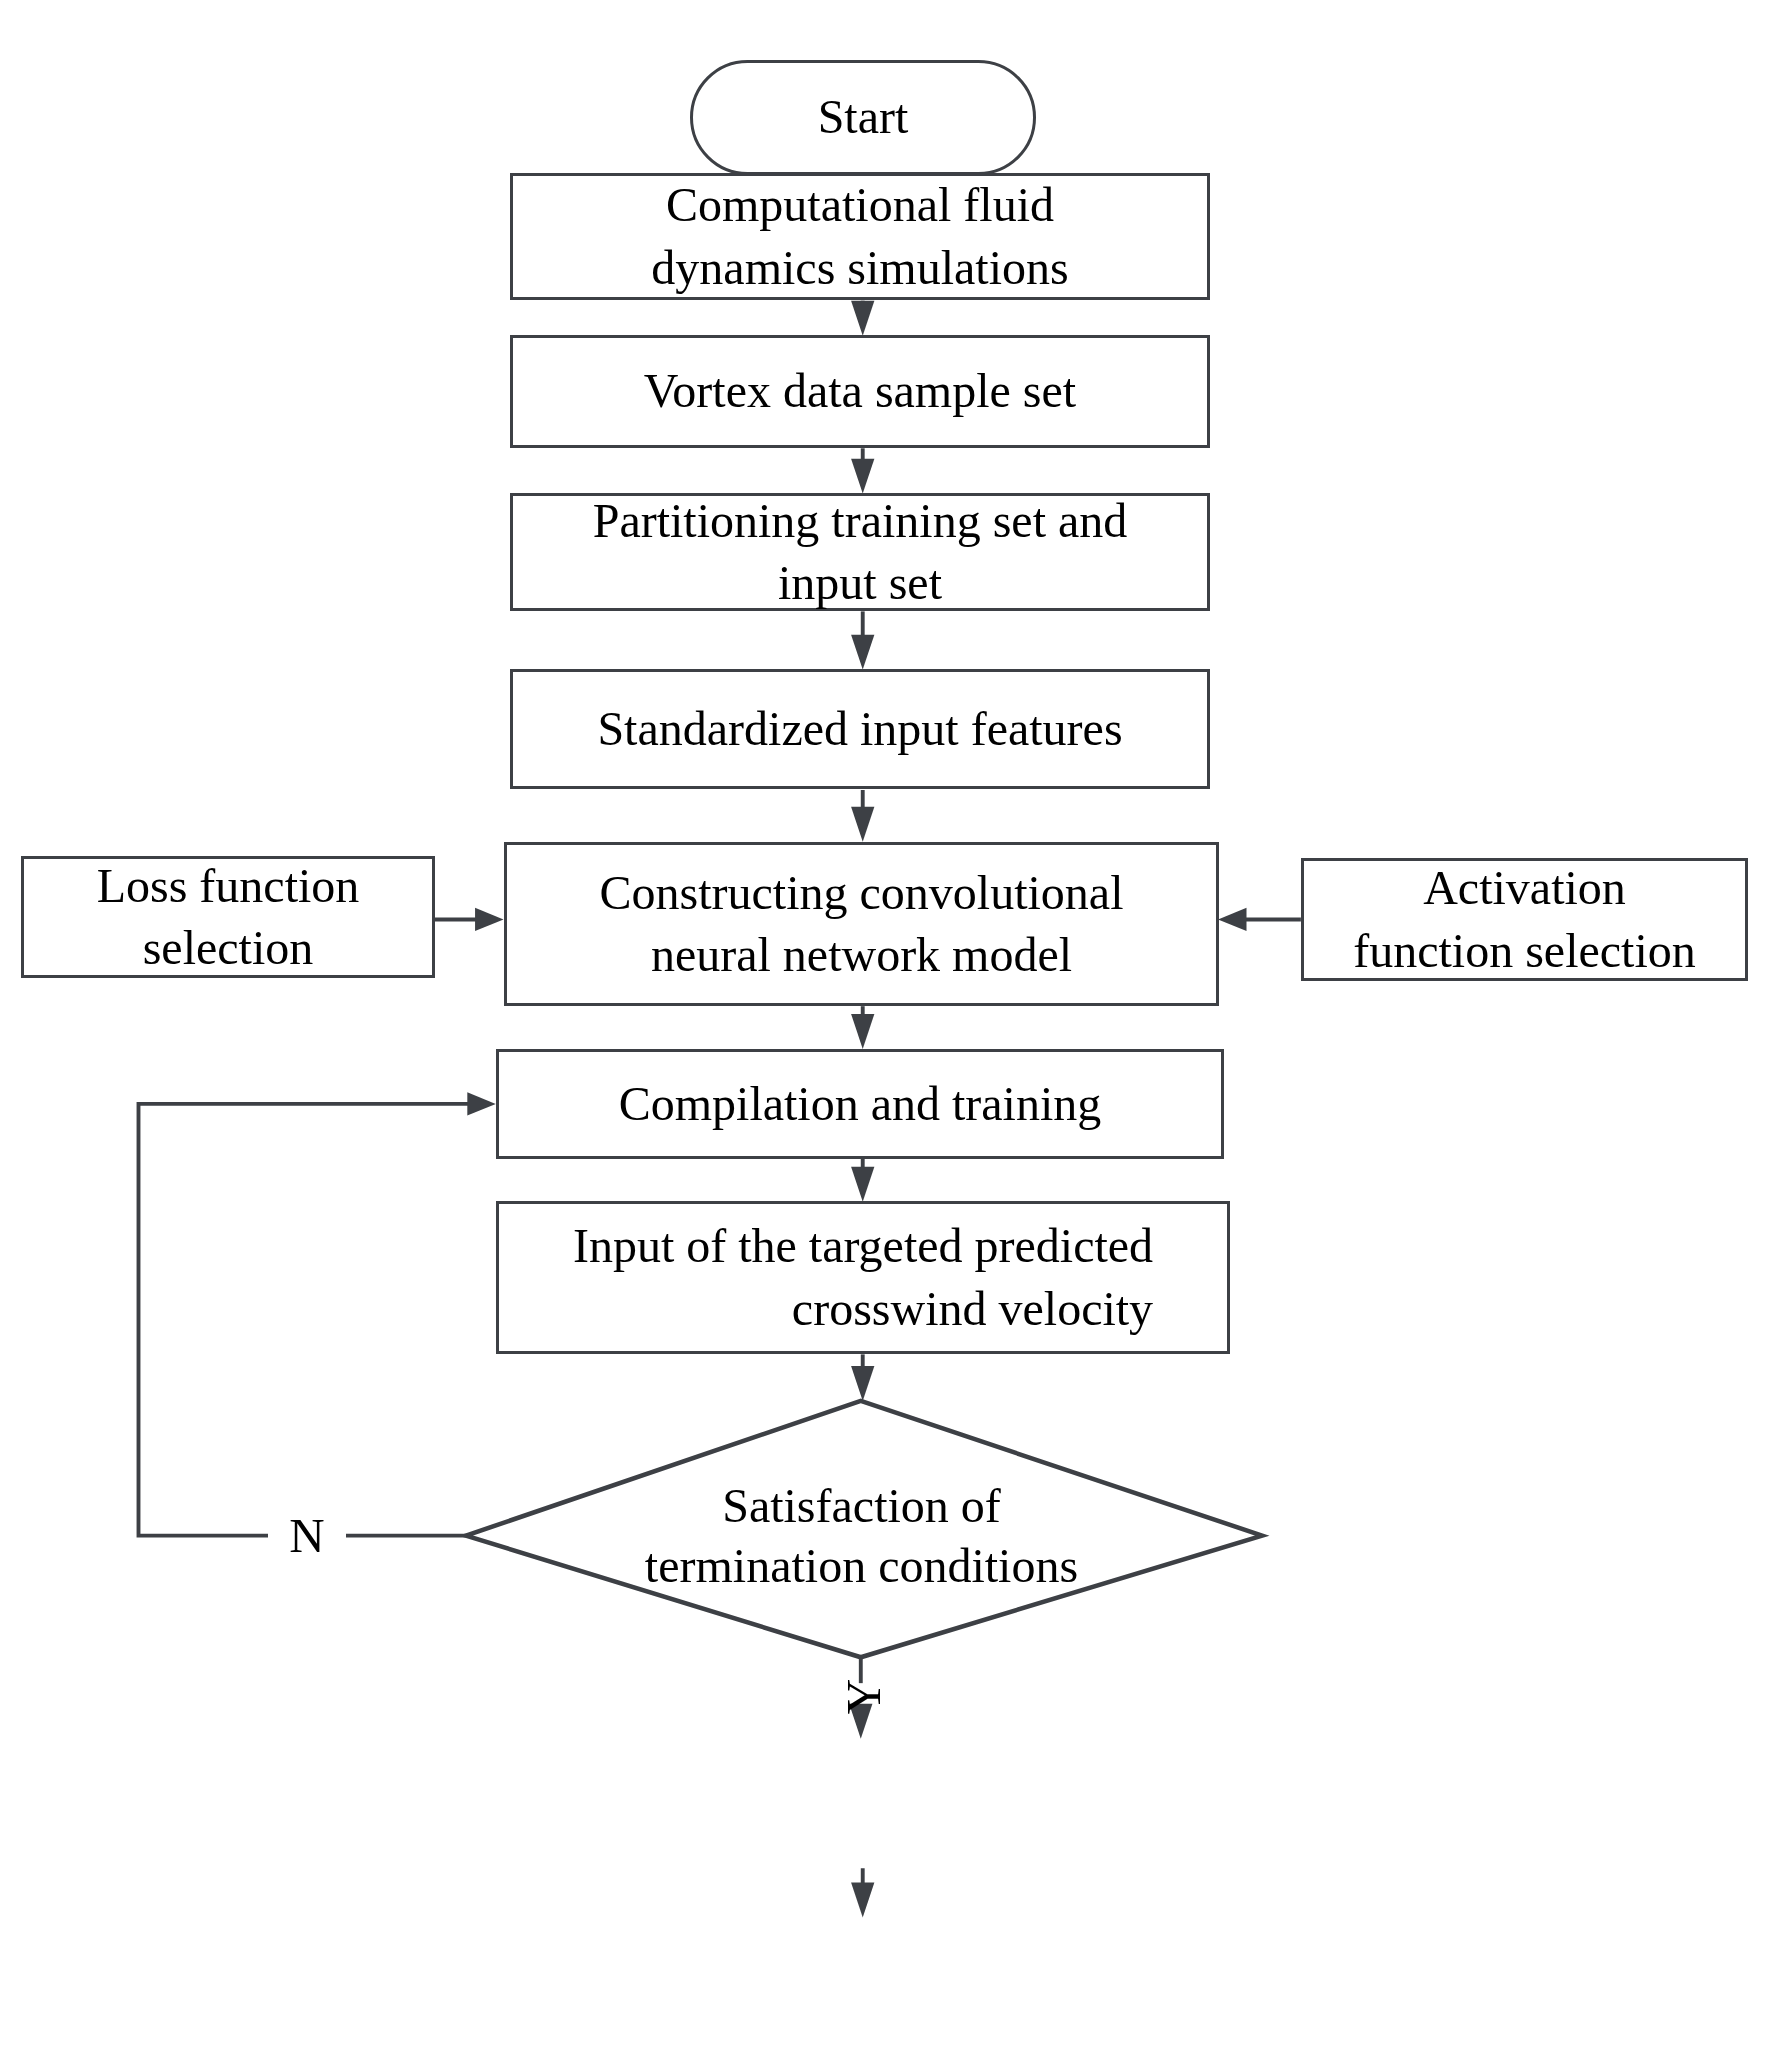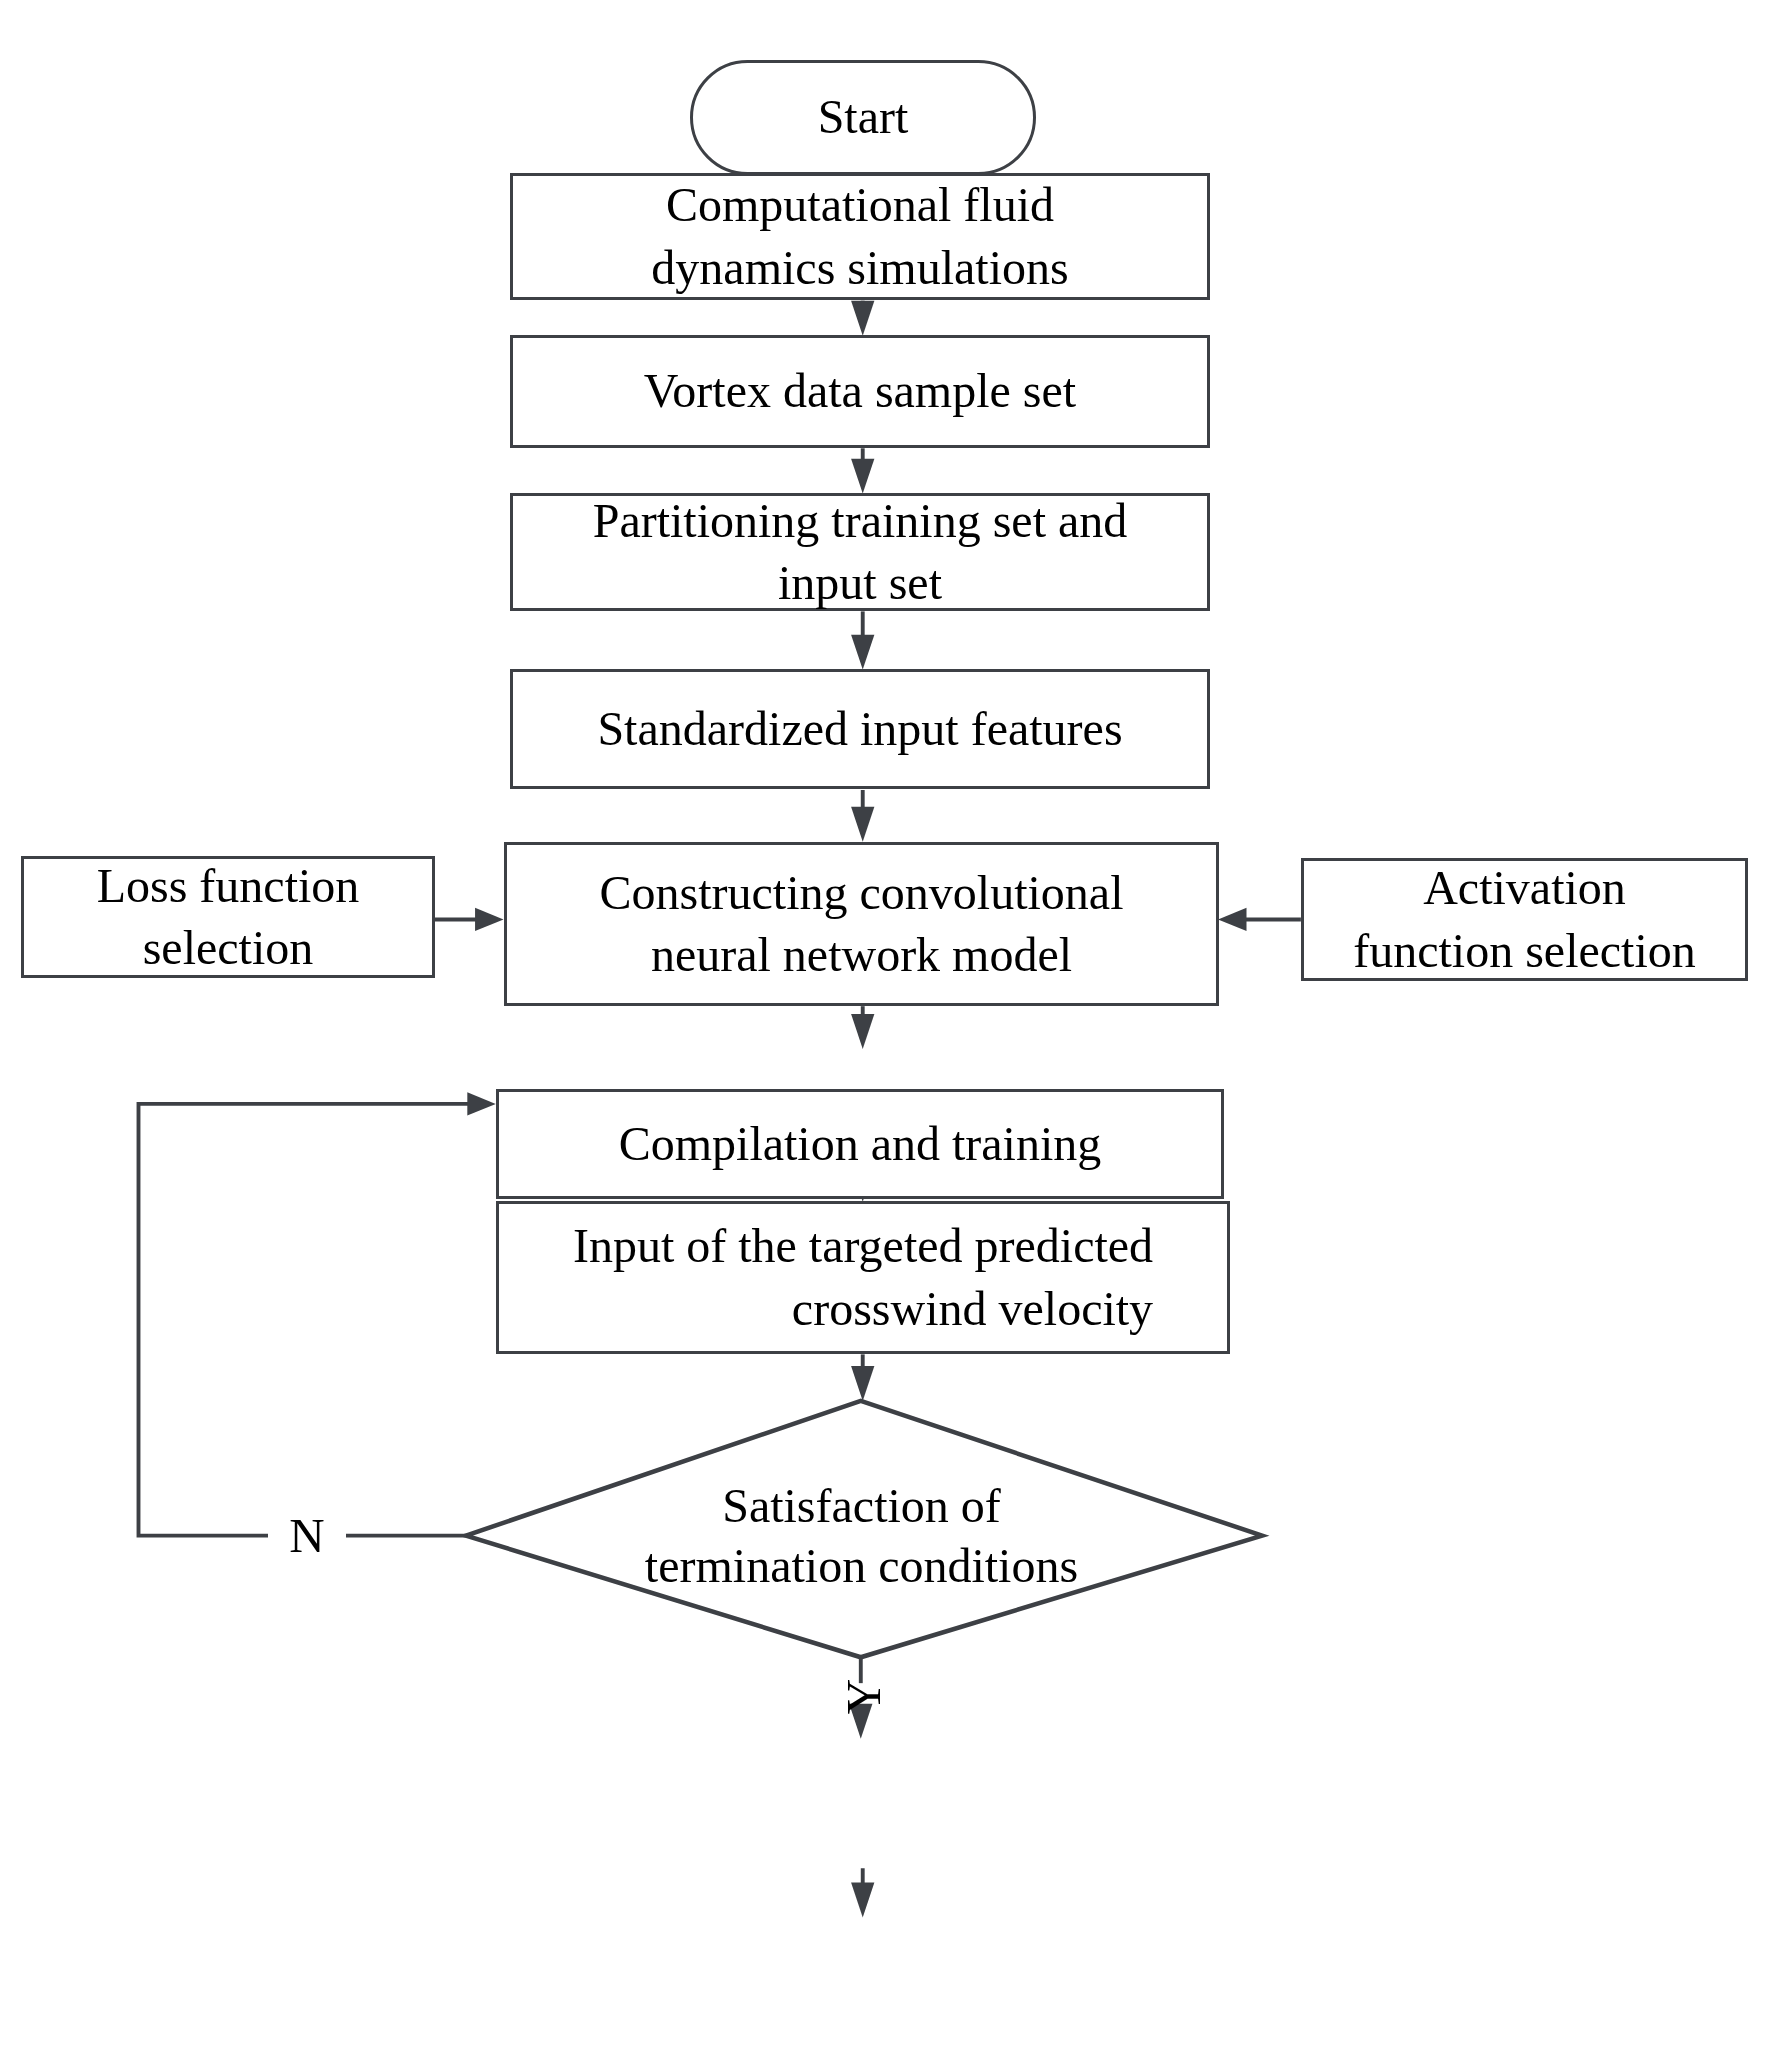--- a/index.html
+++ b/index.html
@@ -141,21 +141,21 @@
   <div class="node" style="left:21px; top:856px; width:414px; height:122px;">
     <span>Loss function
 selection</span>
   </div>
 
   <div class="node" style="left:1301px; top:858px; width:447px; height:123px;">
     <span>Activation
 function selection</span>
   </div>
 
-  <div class="node" style="left:496px; top:1089px; width:728px; height:110px;">
+  <div class="node" style="left:496px; top:1049px; width:728px; height:110px;">
     <span>Compilation and training</span>
   </div>
 
   <div class="node" style="left:496px; top:1201px; width:734px; height:153px;text-align:right;">
     <span>Input of the targeted predicted
 crosswind velocity</span>
   </div>
 
   <div class="plain" id="node-decision-label" style="left:570px; top:1450px; width:583px; height:171px;">
     <span>Satisfaction of

